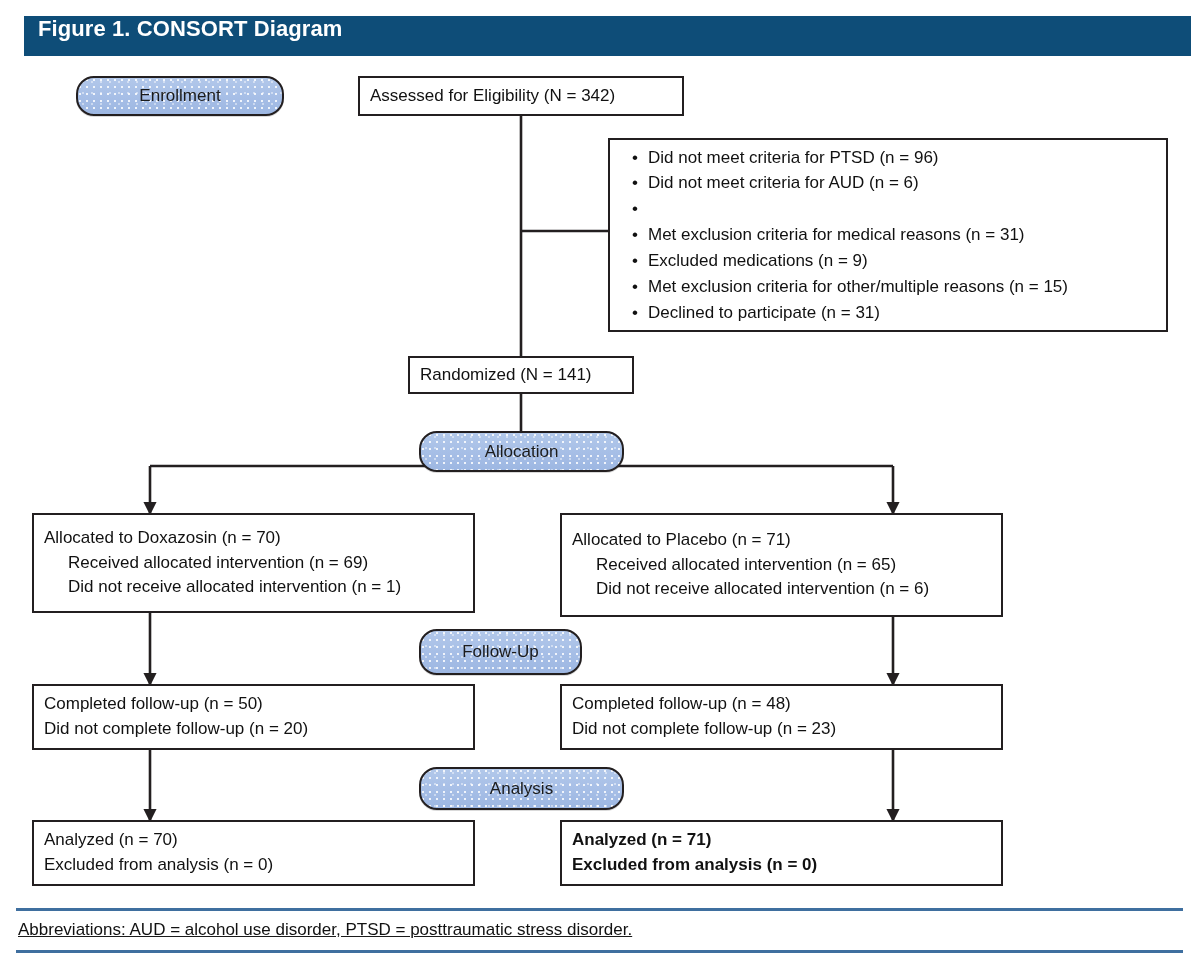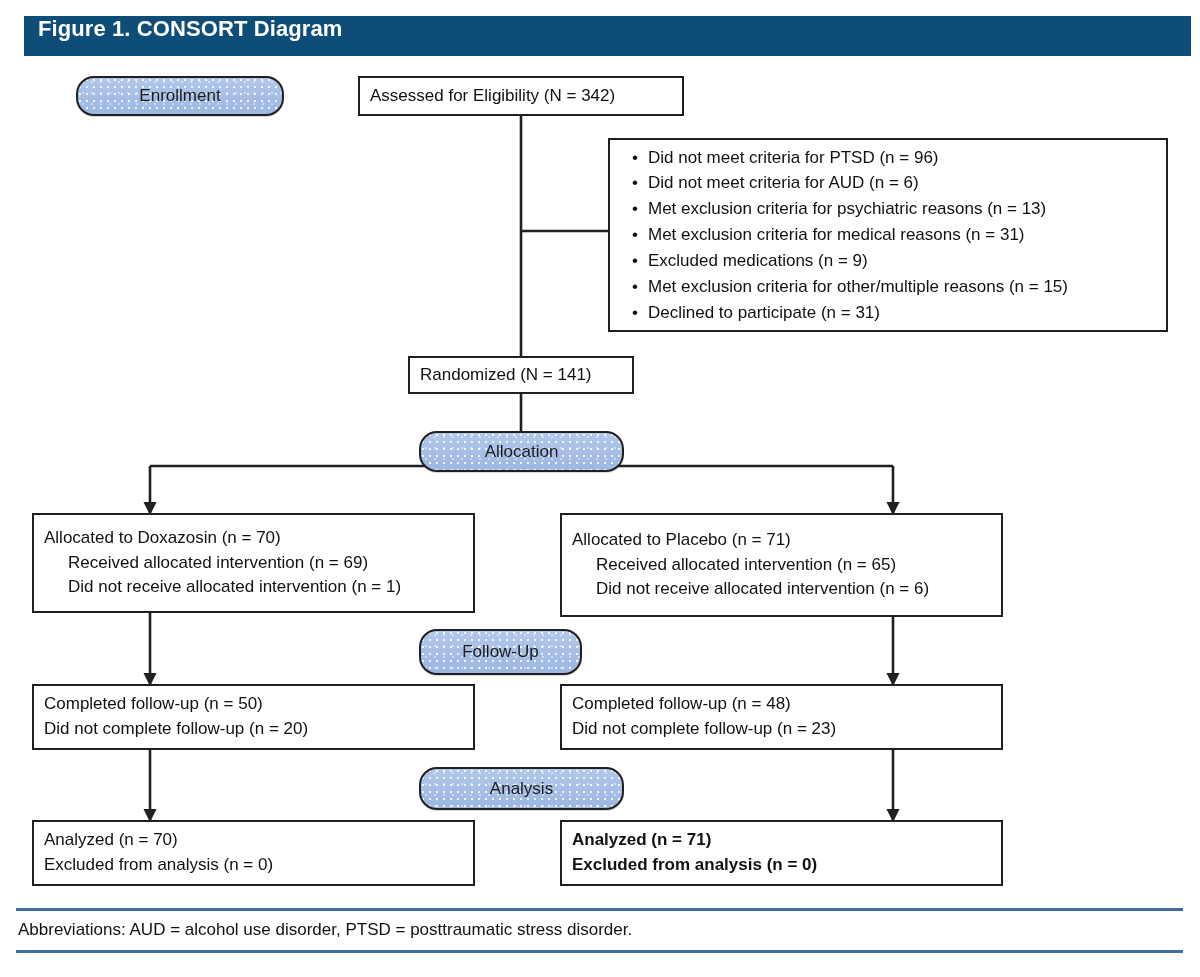--- a/index.html
+++ b/index.html
@@ -119,20 +119,21 @@
     z-index: 5;
     box-shadow: 0 1px 0 rgba(0,0,0,0.15);
   }
 
   
   #figure-footer {
     position: absolute;
     left: 16px;
     top: 908px;
     width: 1167px;
+    text-decoration: underline;
   }
   .footer-rule {
     height: 3px;
     background: #3f6f9f;
     width: 100%;
   }
   #figure-footer .footnote {
     font-size: 17px;
     color: #111111;
     padding: 9px 2px 10px 2px;
@@ -200,21 +201,20 @@
     <div class="bullet-row">
       <span class="bullet-dot">•</span>
       <span>Did not meet criteria for PTSD (n = 96)</span>
     </div>
     <div class="bullet-row">
       <span class="bullet-dot">•</span>
       <span>Did not meet criteria for AUD (n = 6)</span>
     </div>
     <div class="bullet-row">
       <span class="bullet-dot">•</span>
-      <span>Met exclusion criteria for psychiatric reasons (n = 13)</span>
     </div>
     <div class="bullet-row">
       <span class="bullet-dot">•</span>
       <span>Met exclusion criteria for medical reasons (n = 31)</span>
     </div>
     <div class="bullet-row">
       <span class="bullet-dot">•</span>
       <span>Excluded medications (n = 9)</span>
     </div>
     <div class="bullet-row">

